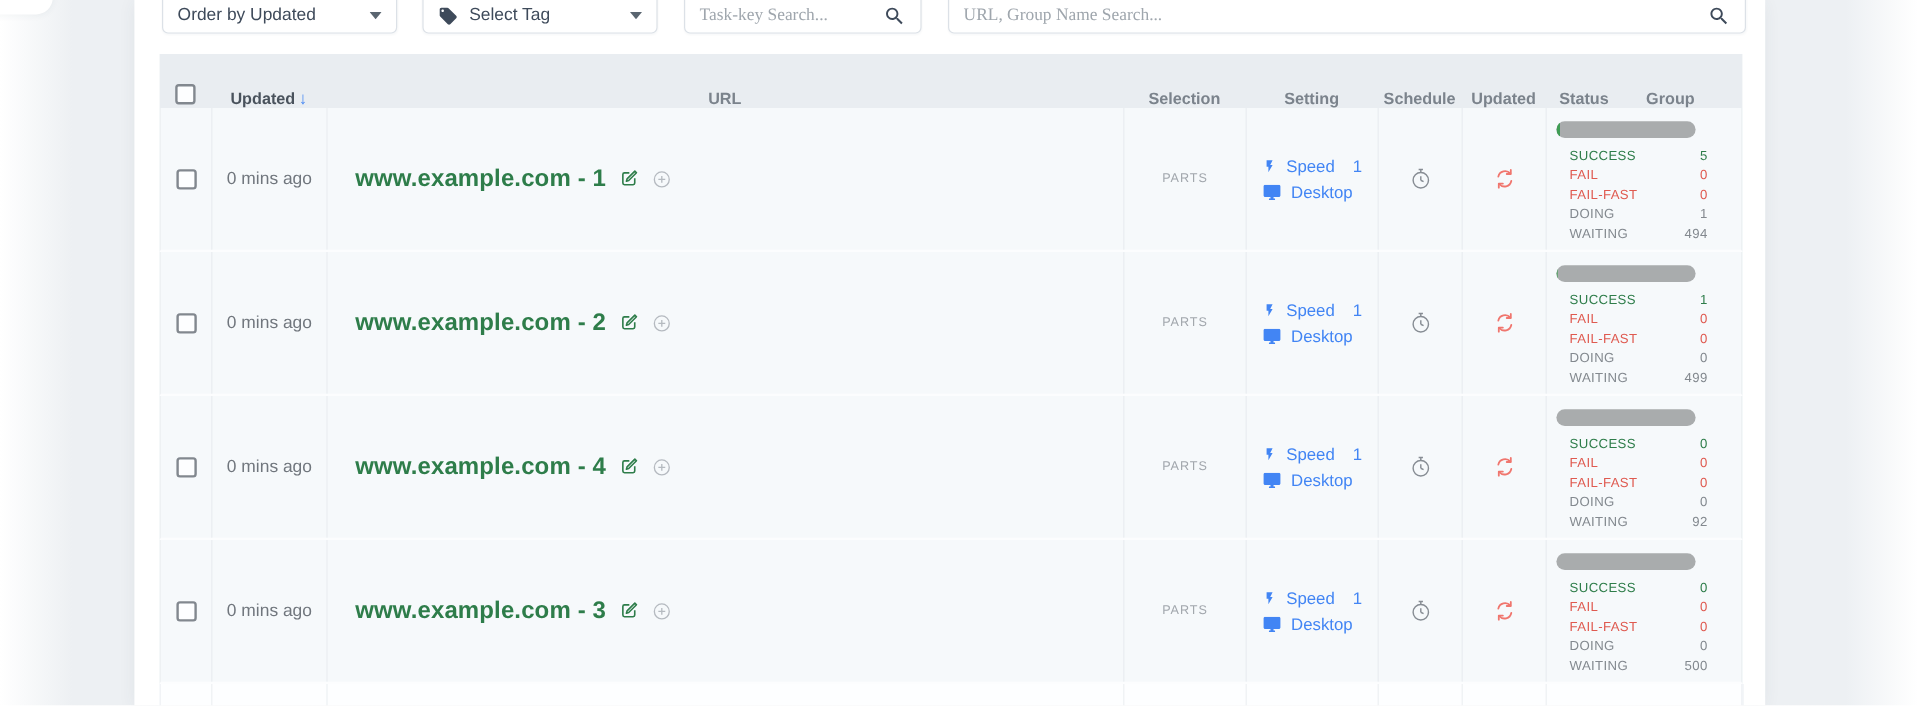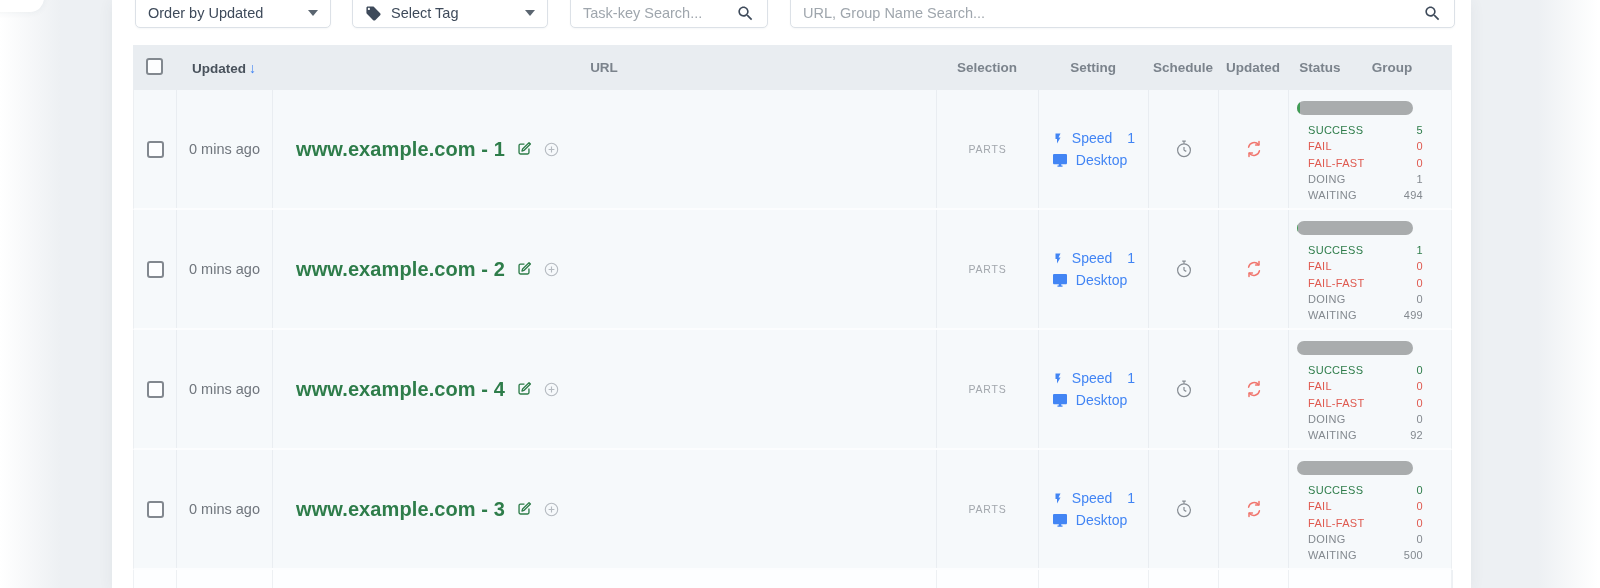--- a/index.html
+++ b/index.html
@@ -17,33 +17,33 @@
 
   
   .filter-box { position:absolute; top:-12px; height:40px; background:#fff;
     border:1px solid #dce1e7; border-radius:5px; display:flex; align-items:center;
     padding:10px 12px 0 12px; box-shadow:0 1px 2px rgba(30,45,70,.04);
     font-size:14.5px; color:#3e4a5a; cursor:pointer; }
   .filter-box .grow { flex:1; }
   .select-caret { width:10px; height:6px; flex:none; }
   .filter-icon { flex:none; margin-right:9px; display:flex; }
   .filter-input { border:none; outline:none; width:100%; font-size:14.5px;
-    font-family:Liberation Sans, sans-serif; color:#ef4444; background:transparent; padding-top:0; }
+    font-family:Liberation Serif, serif; color:#ef4444; background:transparent; padding-top:0; }
   .filter-input::placeholder { color:#9fa6ad; }
   .search-glyph { flex:none; margin-left:8px; display:flex; cursor:pointer; }
 
   #order-select { left:23px;  width:196px; }
   #tag-select   { left:240px; width:196px; }
   #task-search  { left:458px; width:198px; }
   #url-search   { left:678px; width:665px; }
 
   
   .table { position:absolute; left:21px; top:45px; width:1319px; }
 
-  .thead { display:flex; height:45px; background:#e9edf1; align-items:center;
+  .thead { display:flex; height:45px; background:#e9edf1; align-items:flex-end;
     font-size:13.5px; font-weight:700; color:#7b838c; }
   .th { text-align:center; }
   .th-updated { color:#49525c; cursor:pointer; }
   .sort-arrow { color:var(--accent-blue,#4285f4); font-weight:700; margin-left:3px; font-size:14px; }
 
   .c1{width:43px;flex:none;} .c2{width:96px;flex:none;} .c3{width:664px;flex:none;}
   .c4{width:102px;flex:none;} .c5{width:110px;flex:none;} .c6{width:70px;flex:none;}
   .c7{width:70px;flex:none;} .c8{width:164px;flex:none;}
   .h-status{width:64px;flex:none;} .h-result{width:80px;flex:none;}
 

